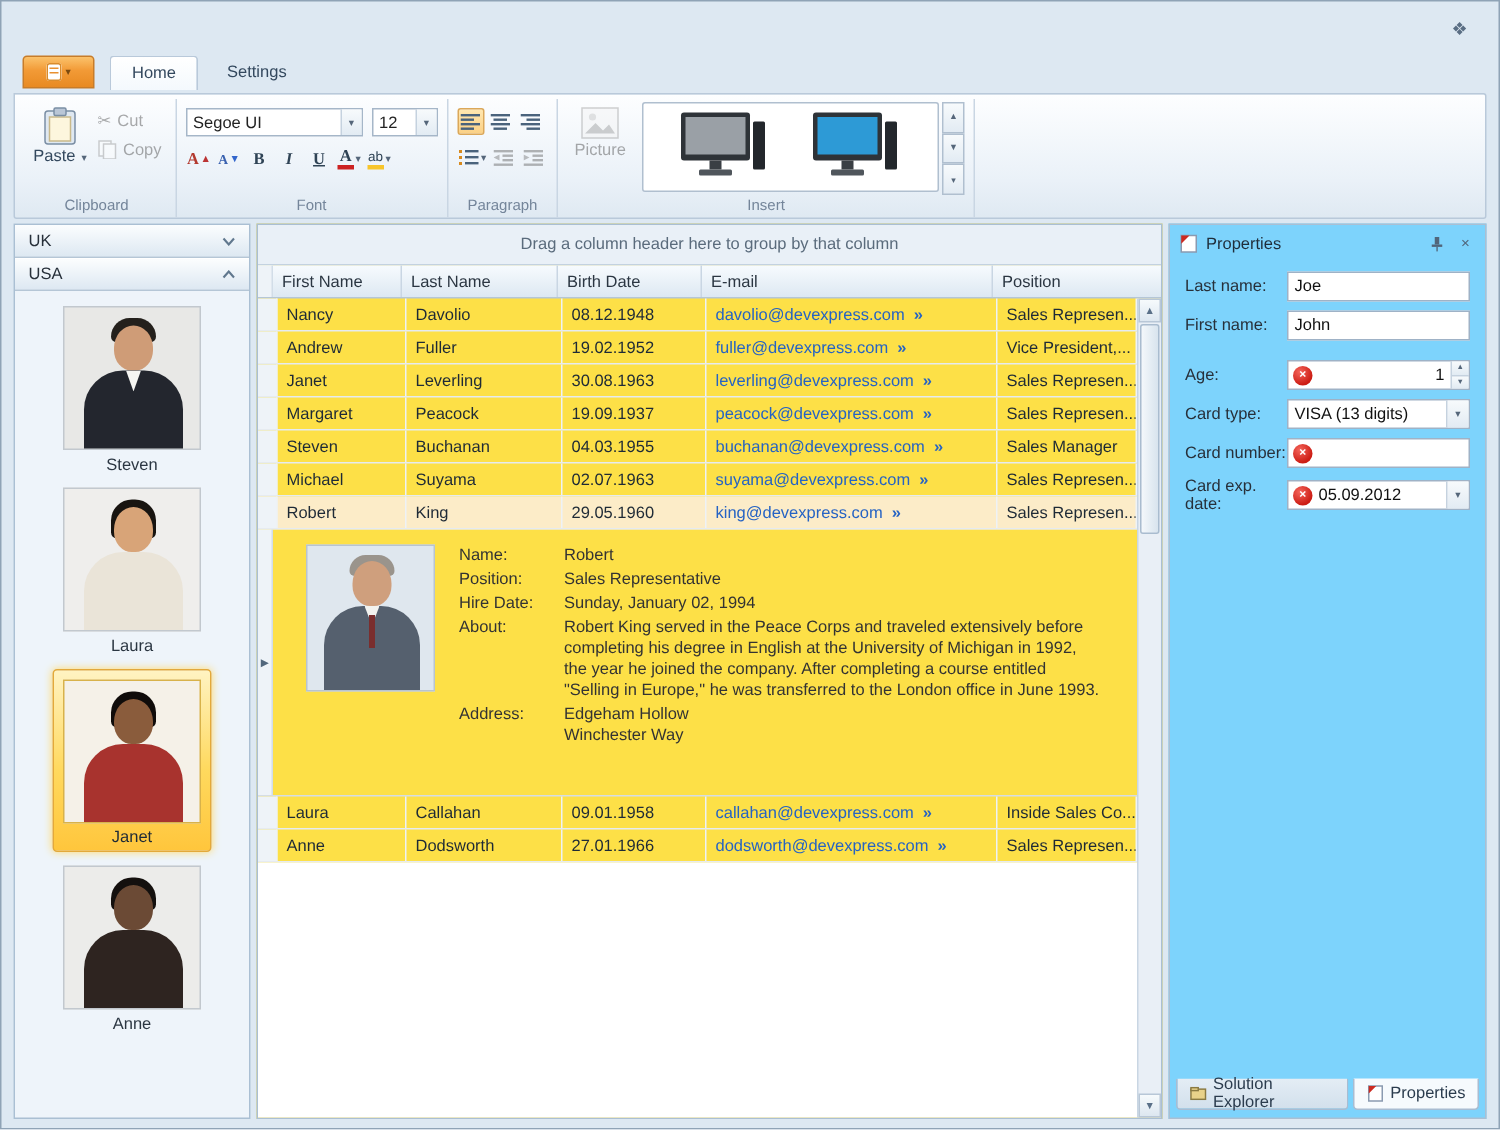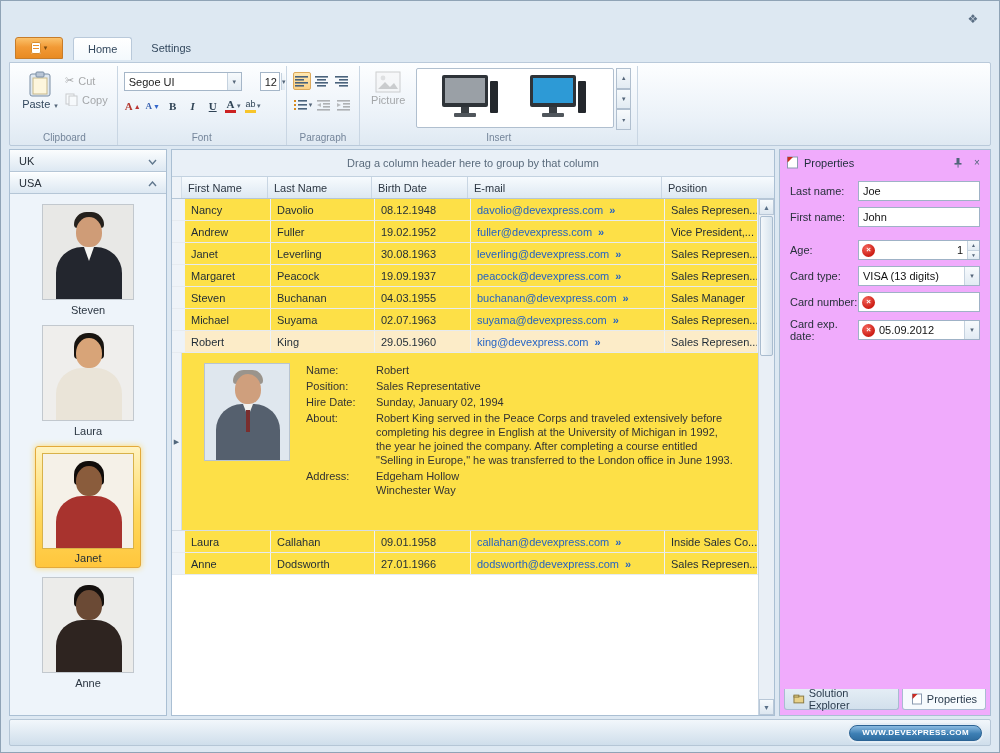--- a/index.html
+++ b/index.html
@@ -121,21 +121,21 @@
   .dlabel { color:#333; }
   .filler { flex:1; background:#fff; }
   .vscroll { flex:0 0 16px; background:#e9eff6; border-left:1px solid #c9d6e3; display:flex; flex-direction:column; }
   .sbtn { flex:0 0 16px; border:1px solid #b8c7d7; background:linear-gradient(#f6fafc,#dde7f0);
     display:flex; align-items:center; justify-content:center; font-size:7px; color:#5a7088; cursor:pointer; }
   .thumb { flex:0 0 140px; margin:1px; border:1px solid #a9bccf; border-radius:2px;
     background:linear-gradient(90deg,#f4f8fb,#d8e4ee); cursor:grab; }
   .strack { flex:1; }
 
   
-  .props { width:212px; flex:0 0 212px; background:#f0abfc; border:1px solid #aabfd3; display:flex; flex-direction:column; }
+  .props { width:212px; flex:0 0 212px; background:#7dd3fc; border:1px solid #aabfd3; display:flex; flex-direction:column; }
   .props-title { flex:0 0 25px; display:flex; align-items:center; gap:5px; padding:0 6px; color:#1f2d3a; }
   .spacer { flex:1; }
   .icon-btn { width:14px; height:14px; display:flex; align-items:center; justify-content:center;
     color:#51657a; cursor:pointer; font-size:10px; }
   .fields { padding:6px 10px 0 10px; }
   .prow { display:flex; align-items:center; margin-bottom:6px; }
   .prow label { flex:1; color:#27303a; }
   .pinput { width:122px; height:20px; border:1px solid #9fb2c6; background:#fff; font:inherit;
     padding:0 4px; color:#111; }
   .gapped { margin-top:13px; }
@@ -215,21 +215,21 @@
       <div class="rgroup-label">Clipboard</div>
     </div>
 
     <div class="rgroup">
       <div class="fontcol">
         <div class="btnrow">
           <div class="combo" style="width:118px">
             <span class="val">Segoe UI</span>
             <span class="dd">▾</span>
           </div>
-          <div class="combo" style="width:20px; margin-left:16px">
+          <div class="combo" style="width:44px; margin-left:4px">
             <span class="val">12</span>
             <span class="dd">▾</span>
           </div>
         </div>
         <div class="btnrow">
           <div class="tbtn">
               <span class="b" style="color:#b3392f">A</span>
               <span class="sup">▲</span>
             </div>
           <div class="tbtn">
@@ -648,18 +648,13 @@
           <svg width="12" height="12" viewBox="0 0 12 12">
             <rect x="1.5" y="1" width="9" height="10" fill="#fff" stroke="#8a9ab0"></rect>
             <path d="M1.5 1 L6.5 1 L1.5 6 Z" fill="#cc2a20"></path>
           </svg>
           <span>Properties</span>
         </div>
       </div>
     </div>
   </div>
 
-  <div class="statusbar">
-    <div class="dx-link">
-      <span>WWW.DEVEXPRESS.COM</span>
-    </div>
-  </div>
 </div>
 
 </body></html>

